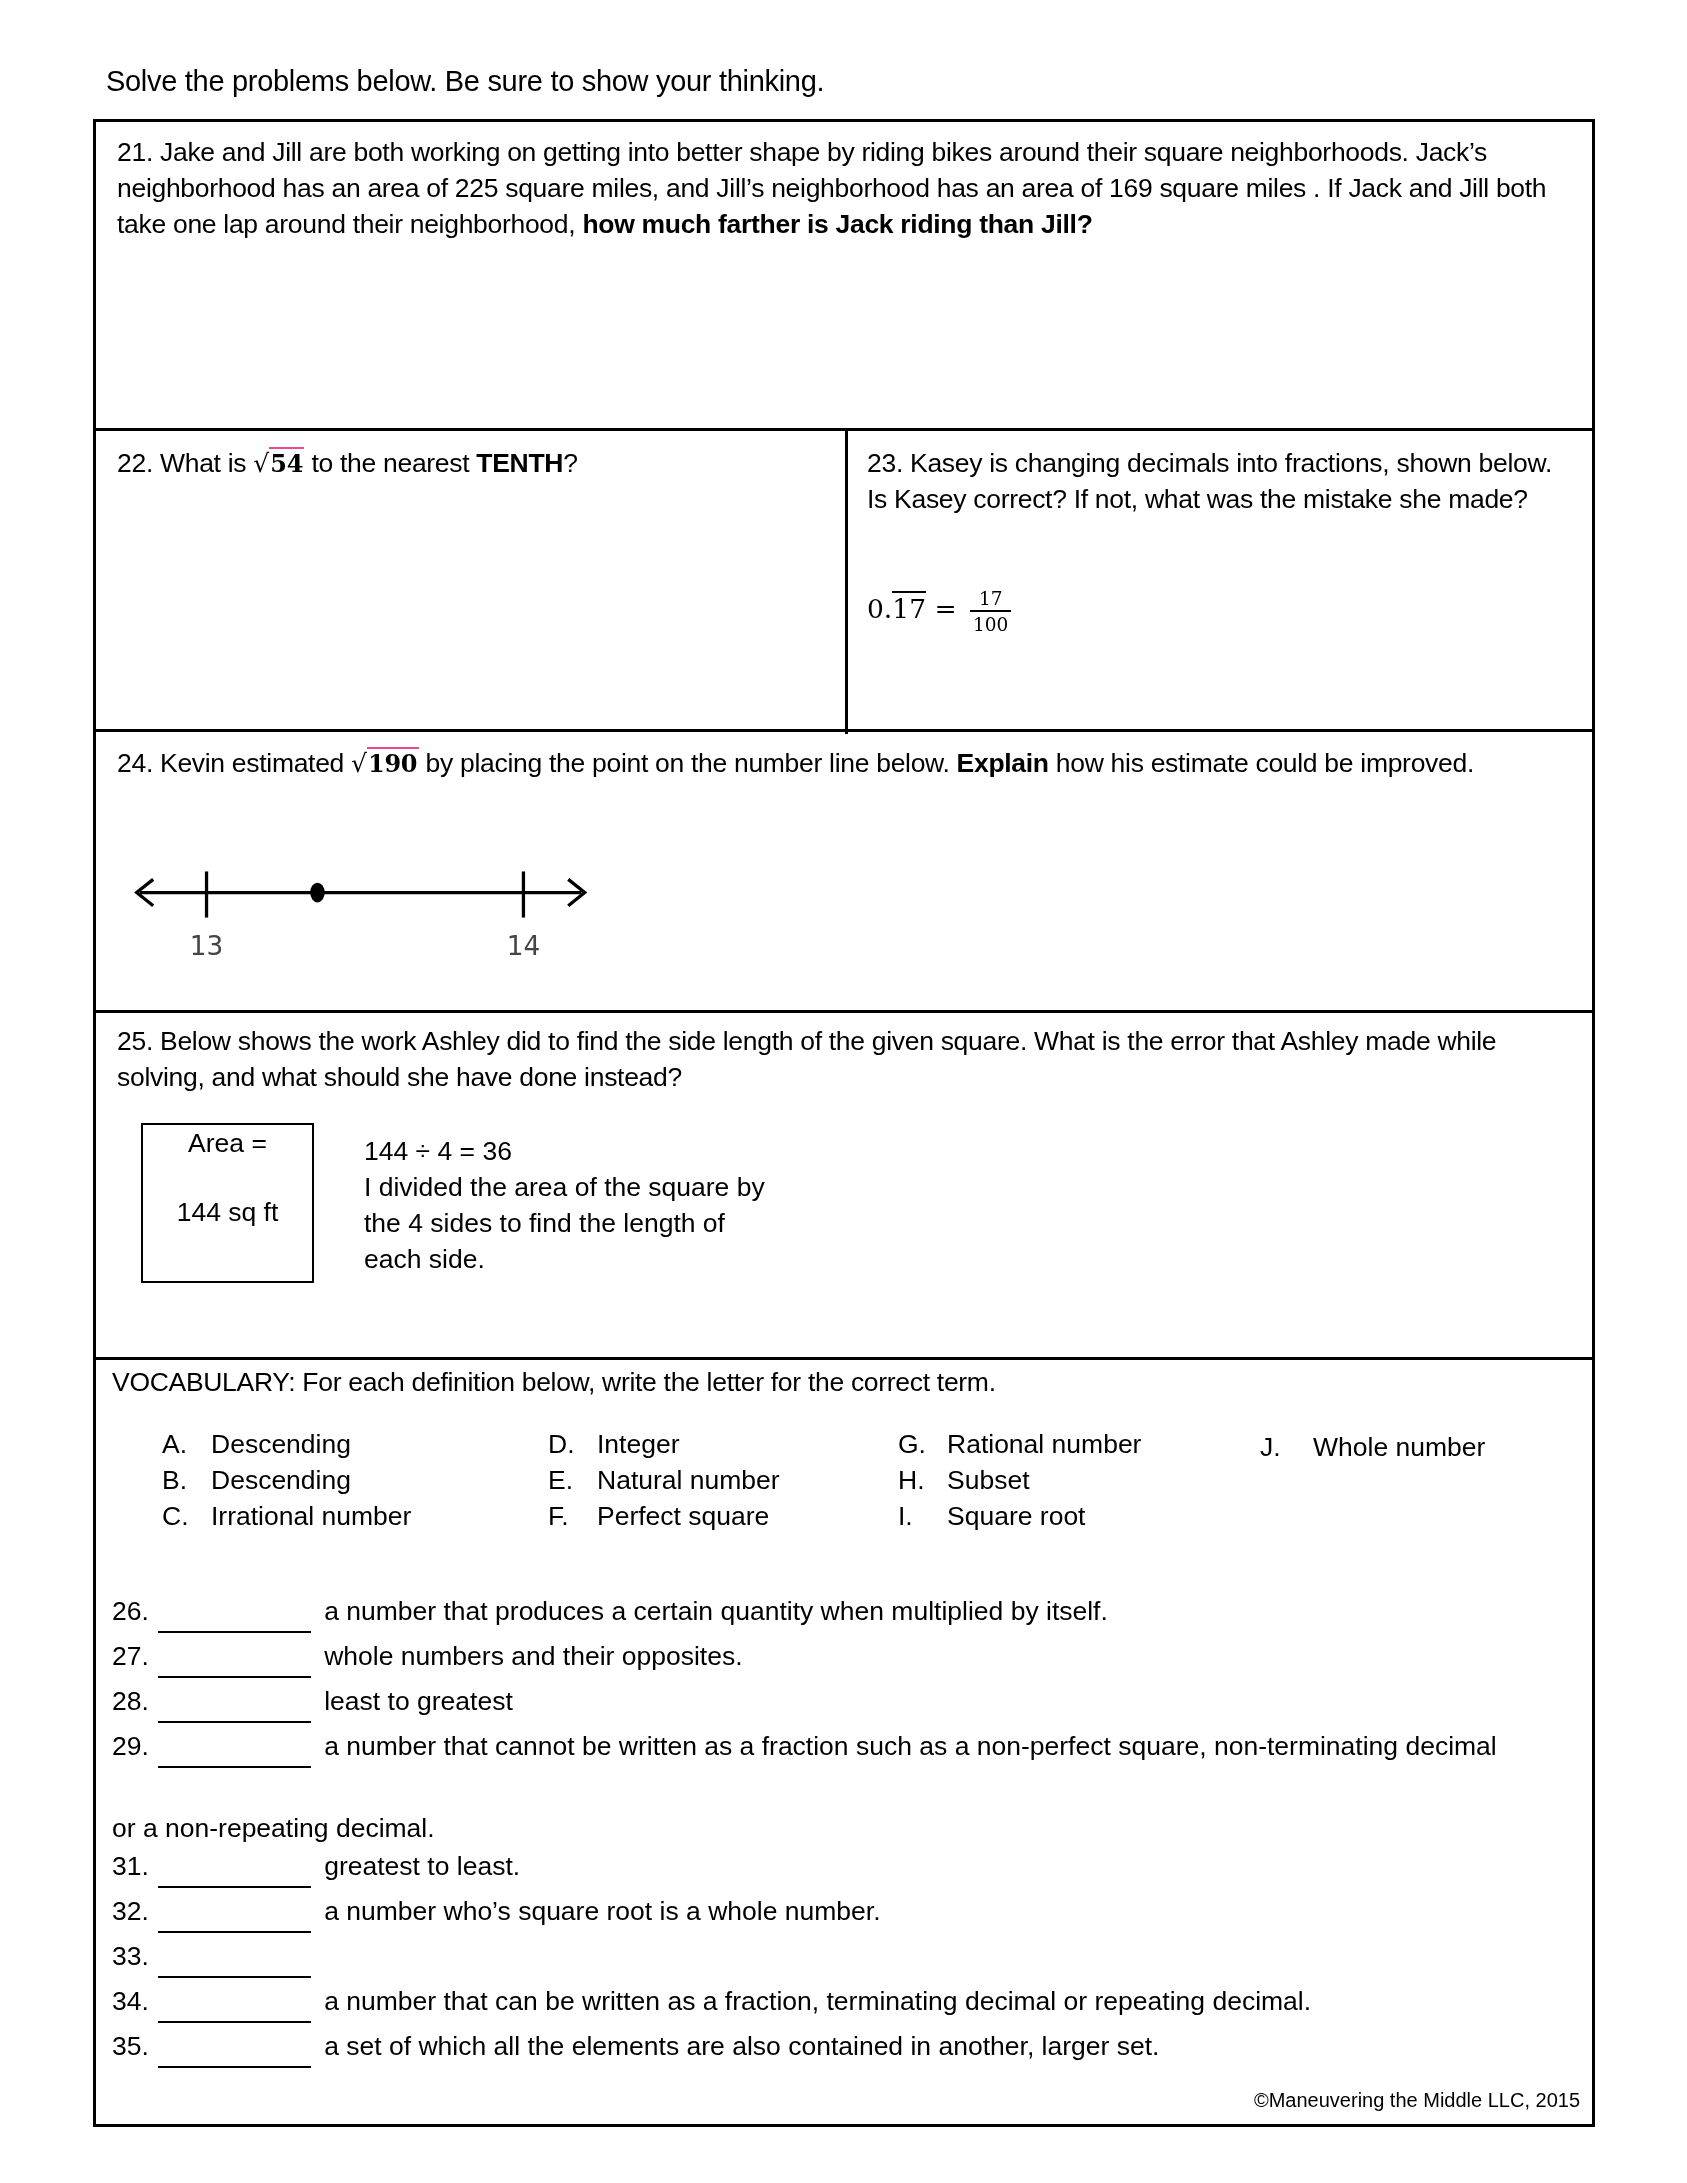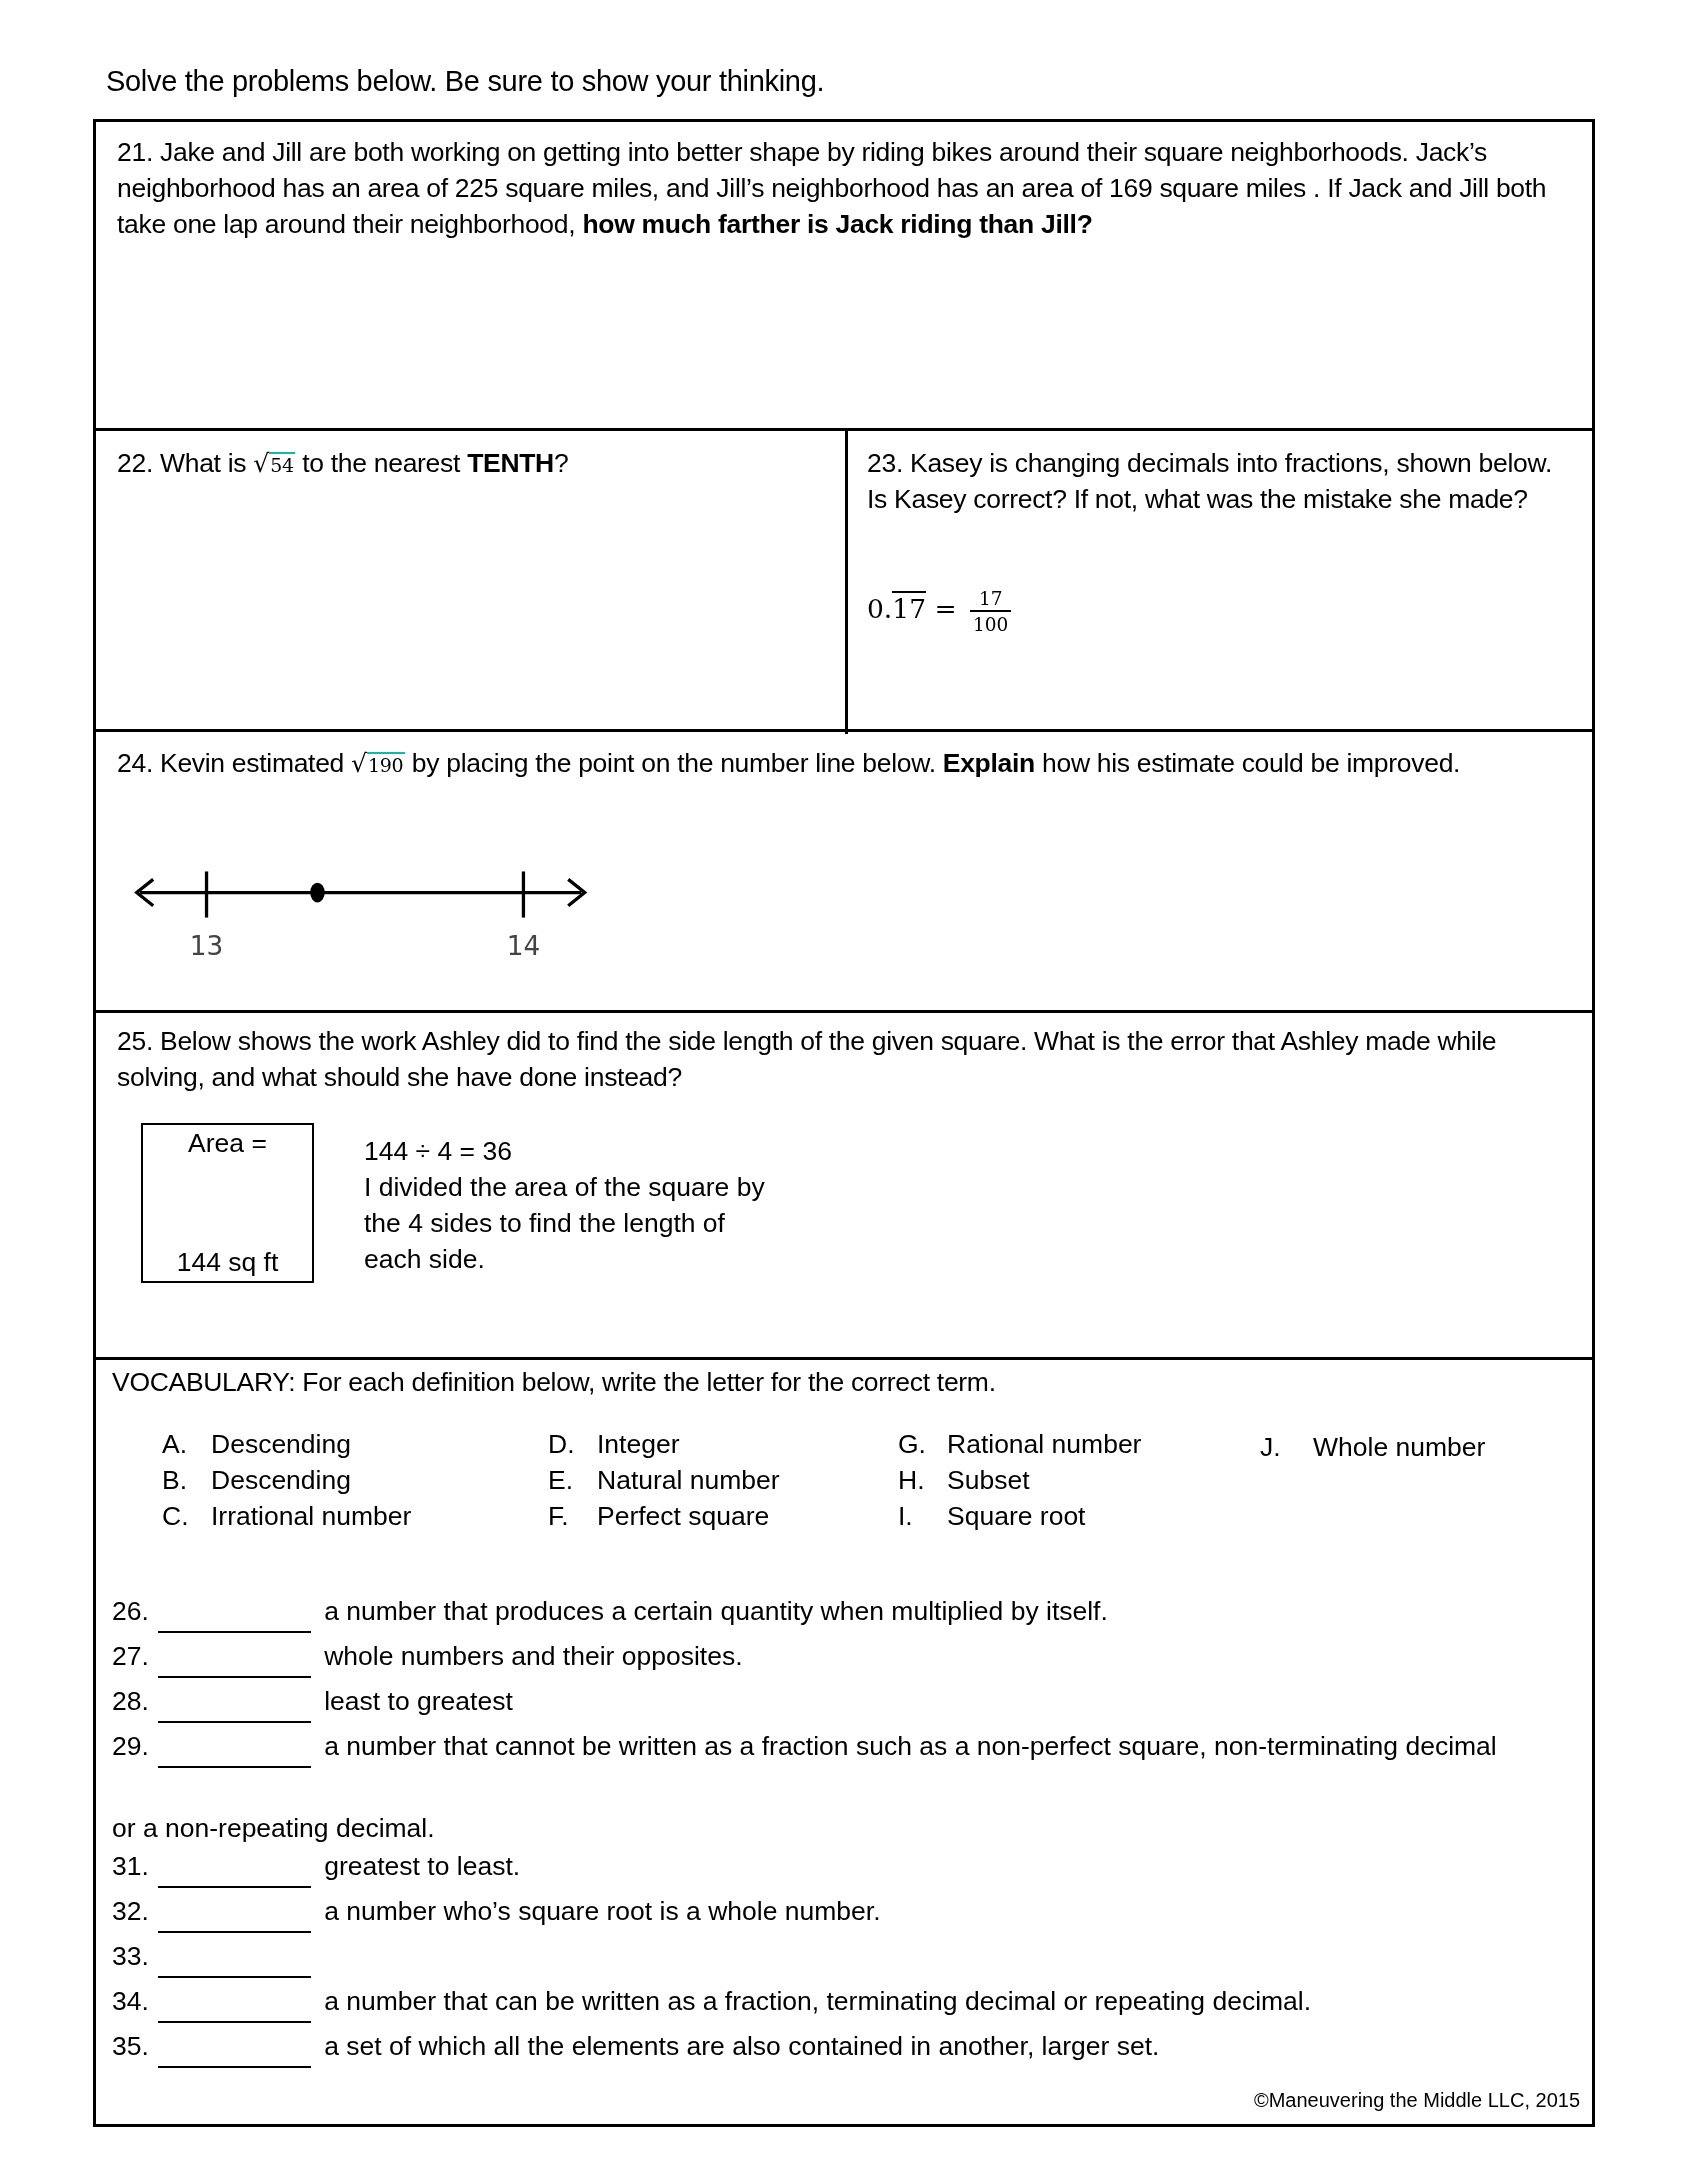--- a/index.html
+++ b/index.html
@@ -18,33 +18,33 @@
     border: 3.3px solid #000; box-sizing: border-box;
   }
   .divider { position: absolute; left: 0; width: 100%; height: 3.3px; background: #000; }
   .vdivider { position: absolute; width: 2.6px; background: #000; }
   .qtext {
     position: absolute; font-size: 26.5px; line-height: 36px; letter-spacing: -0.3px;
   }
   .qtext b { font-weight: bold; margin-top: 41px; }
   .sqrt { display: inline-block; position: relative; font-family: "DejaVu Serif", serif; }
   .sqrt .rad { font-family: "DejaVu Sans", sans-serif; font-size: 25px; }
-  .sqrt .radicand { border-top: 2px solid #14b8a6; padding: 0 1.3px; font-family: "DejaVu Serif", serif; font-size: 19px; }
+  .sqrt .radicand { border-top: 2px solid #ec4899; padding: 0 1.3px; font-family: "DejaVu Serif", serif; font-size: 24px; font-weight: bold; }
   .math { position: absolute; font-family: "DejaVu Serif", serif; font-size: 26.5px; }
   .overline { border-top: 2px solid #000; }
   .frac { display: inline-flex; flex-direction: column; align-items: center; vertical-align: middle; font-size: 18.5px; margin-left: 5.3px; }
   .frac .num { padding: 0 2.6px 1.3px; }
   .frac .den { border-top: 2px solid #000; padding: 1.3px 2.6px 0; }
   .numberline { position: absolute; left: 126px; top: 853px; }
   .tick-label { font-family: "DejaVu Sans", sans-serif; font-size: 40px; fill: #444; }
   .area-box {
     position: absolute; left: 141px; top: 1123px; width: 173px; height: 160px;
     border: 2px solid #000; box-sizing: border-box;
-    display: flex; flex-direction: column; align-items: center; justify-content: space-between;
-    font-size: 26.5px; line-height: 37px;
+    display: flex; flex-direction: column; align-items: center; justify-content: flex-start;
+    font-size: 26.5px; line-height: 37px; gap: 32px;
   }
   .work { position: absolute; left: 364px; top: 1133px; font-size: 26.5px; line-height: 36px; }
   .vocab-title { position: absolute; left: 112px; top: 1367px; font-size: 26.5px; letter-spacing: -0.3px; }
   .vocab-col { position: absolute; top: 1426px; font-size: 26.5px; line-height: 36px; }
   .vocab-col .term { display: flex; }
   .vocab-col .letter { width: 49px; }
   .defs { position: absolute; left: 112px; top: 1596px; font-size: 26.5px; }
   .def-row { display: flex; height: 45px; align-items: flex-start; white-space: nowrap; }
   .def-num { width: 46px; }
   .def-blank { width: 153px; border-bottom: 2px solid #000; height: 26.5px; margin-top: 8px; margin-right: 13.2px; }

